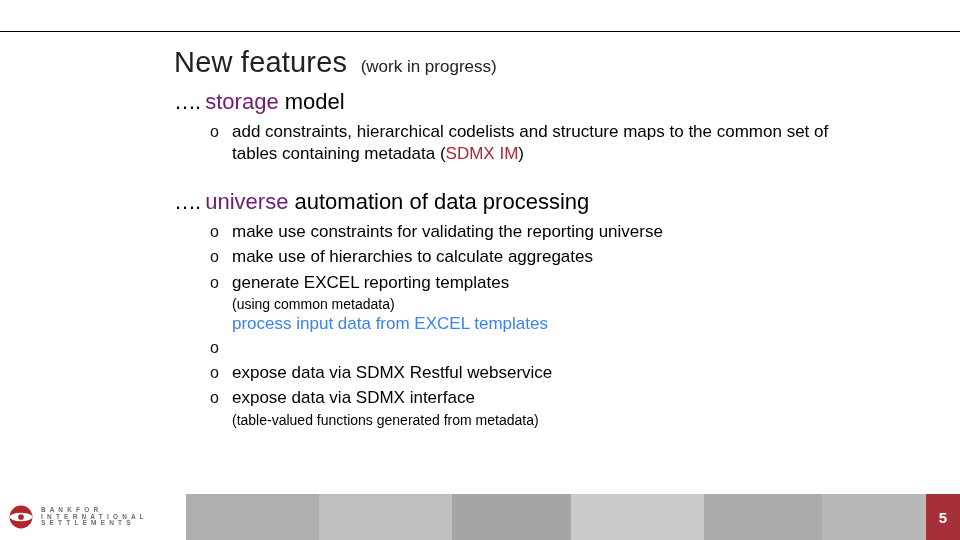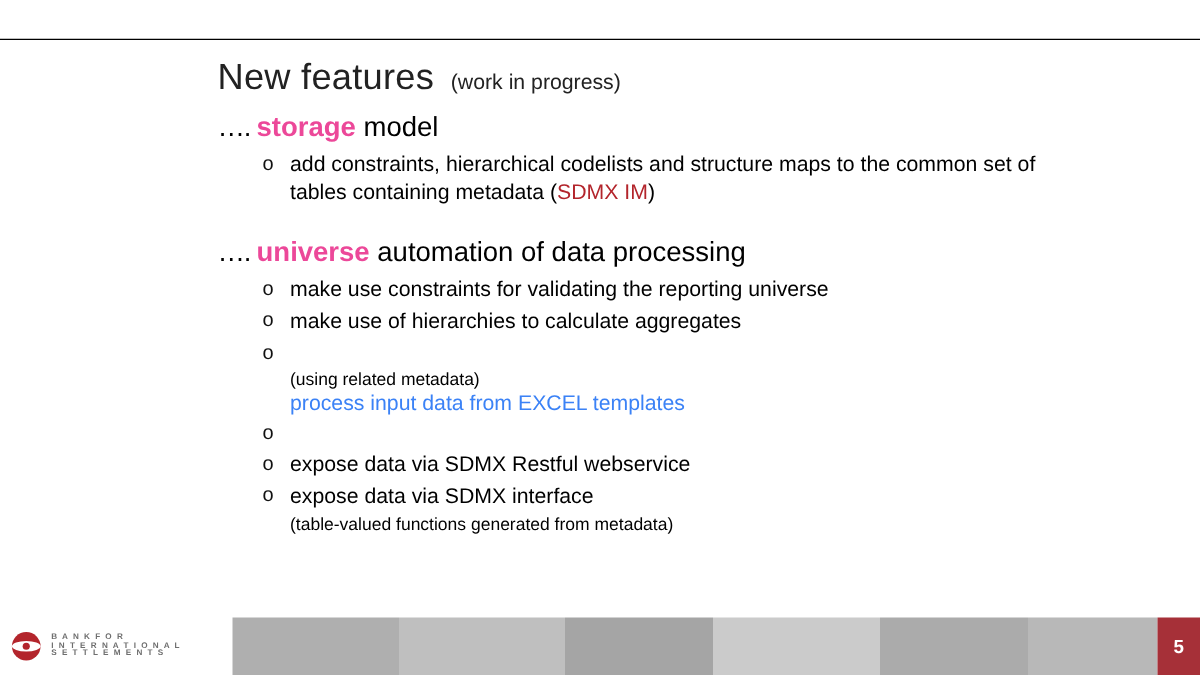--- a/index.html
+++ b/index.html
@@ -5,21 +5,21 @@
   * { margin: 0; padding: 0; box-sizing: border-box; }
   html, body { width: 960px; height: 540px; overflow: hidden; font-family: "Segoe UI", "Helvetica Neue", Arial, sans-serif; background: #fff; color: #000; }
   .slide { position: relative; width: 960px; height: 540px; }
   .topbar { position: absolute; top: 0; left: 0; width: 100%; height: 32px; background: #fff; border-bottom: 1px solid #000; }
   .content { position: absolute; top: 46px; left: 174px; width: 700px; }
   .title-line { white-space: nowrap; margin-bottom: 10px; }
   .title-main { font-size: 29px; font-weight: 400; color: #222; letter-spacing: 0.2px; }
   .title-sub { font-size: 17px; font-weight: 400; color: #222; }
   .section { font-size: 22px; font-weight: 400; margin: 4px 0 6px 0; }
   .section .dots { color: #000; letter-spacing: -1px; }
-  .section .word { color: #ec4899; font-weight: bold; }
+  .section .word { color: #701a75; }
   .bullets { margin-left: 36px; }
   .bul { display: flex; align-items: flex-start; margin: 3px 0; }
   .bul .marker { width: 22px; flex: 0 0 22px; font-size: 16px; color: #111; line-height: 1.35; }
   .bul .text { font-size: 17px; line-height: 1.32; color: #000; }
   .bul .text .link { color: #b3252c; text-align: right; }
   .note { font-size: 14px; color: #000; margin-left: 58px; margin-top: -1px; margin-bottom: 2px; }
   .plain { font-size: 17px; color: #3b82f6; margin-left: 58px; margin-top: 2px; margin-bottom: 2px; }
   .gap { height: 16px; }
 
   
@@ -74,23 +74,24 @@
       <div class="bul">
         <div class="marker">o</div>
         <div class="text">make use constraints for validating the reporting universe</div>
       </div>
       <div class="bul">
         <div class="marker">o</div>
         <div class="text">make use of hierarchies to calculate aggregates</div>
       </div>
       <div class="bul">
         <div class="marker">o</div>
+        <div class="text">generate EXCEL reporting templates</div>
       </div>
     </div>
-    <div class="note">(using related metadata)</div>
+    <div class="note">(using common metadata)</div>
     <div class="plain">process input data from EXCEL templates</div>
 
     <div class="bullets">
       <div class="bul">
         <div class="marker">o</div>
       </div>
       <div class="bul">
         <div class="marker">o</div>
         <div class="text">expose data via SDMX Restful webservice</div>
       </div>

